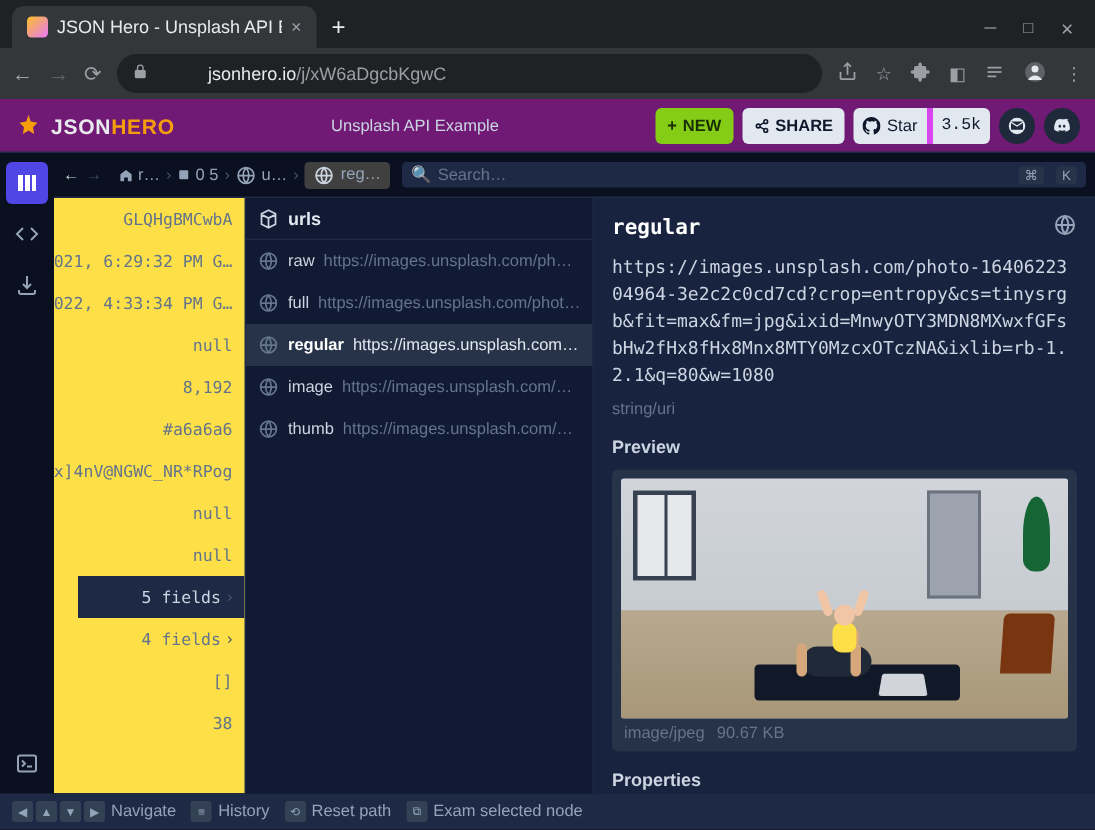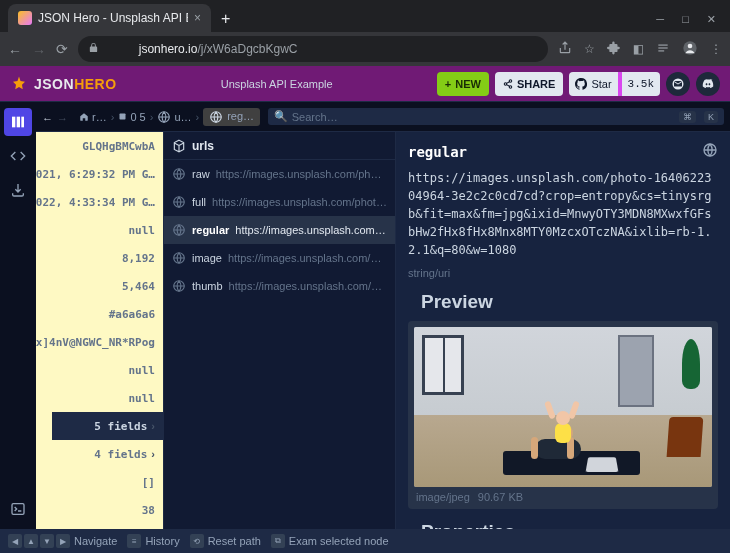--- a/index.html
+++ b/index.html
@@ -41,40 +41,40 @@
   .rail-bottom { margin-top:auto; margin-bottom:6px; }
   .explorer { flex:1; display:flex; flex-direction:column; background:#111a33; }
   .crumbbar { height:30px; display:flex; align-items:center; gap:4px; padding:0 6px; border-bottom:1px solid #1e2a45; background:#0b1020; font-size:11px; color:#94a3b8; }
   .crumbbar .sep { color:#475569; }
   .crumbbar .crumb { display:flex; align-items:center; gap:3px; }
   .chip { background:#404040; border-radius:3px; padding:2px 6px; display:flex; gap:4px; }
   .searchbox { background:#1e2a45; border-radius:3px; padding:2px 6px; display:flex; align-items:center; gap:4px; color:#64748b; margin-left:4px; }
   .kbd { background:#273349; border-radius:3px; padding:1px 4px; font-size:9px; color:#94a3b8; margin-left:4px; }
   .cols { flex:1; display:flex; overflow:hidden; }
   .col { overflow-y:auto; border-right:1px solid #1e2a45; }
-  .col1 { width:128px; background:#fef9c3;font-weight:bold; }
+  .col1 { width:128px; background:#fde047; }
   .col2 { width:232px; background:#111a33; }
   .col1 .row { height:28px; display:flex; align-items:center; justify-content:flex-end; padding:0 8px; color:#64748b; font-family:ui-monospace,Menlo,monospace; font-size:11px; white-space:nowrap; }
   .col1 .row.sel { background:#1e2a45; color:#cbd5e1;margin-left:16px; }
   .col1 .row .chev { margin-left:4px; color:#475569; }
   .col-head { height:28px; display:flex; align-items:center; gap:6px; padding:0 8px; font-family:ui-monospace,Menlo,monospace; font-weight:700; color:#e2e8f0; border-bottom:1px solid #1e2a45; }
   .col-head svg { flex-shrink:0; }
   .col2 .row { height:28px; display:flex; align-items:center; gap:6px; padding:0 8px; font-family:ui-monospace,Menlo,monospace; font-size:11px; color:#64748b; overflow:hidden; }
   .col2 .row.sel { background:#273349; color:#e2e8f0; }
   .col2 .row .key { color:#cbd5e1;text-align:center; }
   .col2 .row.sel .key { color:#fff; font-weight:600; }
   .col2 .row .val { overflow:hidden; text-overflow:ellipsis; white-space:nowrap; flex:1; }
   .globe { width:14px; height:14px; flex-shrink:0; }
   .detail { flex:1; background:#17233f; padding:10px 12px; overflow-y:auto; display:flex; flex-direction:column; gap:8px; }
   .detail-head { display:flex; align-items:center; }
   .detail-title { font-family:ui-monospace,Menlo,monospace; font-weight:700; color:#fff; font-size:14px; }
   .detail-head .spacer { flex:1; }
   .detail-url { font-family:ui-monospace,Menlo,monospace; font-size:12px; color:#cbd5e1; word-break:break-all; line-height:1.5; }
   .detail-type { font-size:11px; color:#64748b; }
-  .section-title { font-size:19px; color:#cbd5e1; font-weight:600; margin-top:4px;margin-left:13px; }
+  .section-title { font-size:12px; color:#cbd5e1; font-weight:600; margin-top:4px; }
   .preview-box { background:#273349; border-radius:4px; padding:6px; }
   .preview-img { width:100%; height:160px; border-radius:2px; overflow:hidden; position:relative; background:#9ca3af; }
   .preview-meta { font-size:11px; color:#64748b; padding:4px 2px 0; display:flex; gap:8px; }
   
   .photo-wall{position:absolute;top:0;left:0;right:0;height:55%;background:linear-gradient(#d1d5db,#c7ccd1);}
   .photo-floor{position:absolute;bottom:0;left:0;right:0;height:45%;background:linear-gradient(#b8a88f,#a89878);}
   .photo-window{position:absolute;top:8px;left:8px;width:42px;height:60px;background:#e5e7eb;border:3px solid #374151;}
   .photo-window::before{content:"";position:absolute;left:50%;top:0;bottom:0;width:2px;background:#374151;}
   .photo-door{position:absolute;top:8px;right:58px;width:36px;height:72px;background:#9ca3af;border:2px solid #6b7280;}
   .photo-chair{position:absolute;bottom:30px;right:10px;width:34px;height:40px;background:#78350f;border-radius:4px 4px 0 0;transform:skewX(-4deg);}
@@ -266,21 +266,20 @@
         </div>
       </div>
 
       <div class="cols">
         <div class="col col1" id="col1">
             <div class="row">GLQHgBMCwbA</div>
             <div class="row">7, 2021, 6:29:32 PM G…</div>
             <div class="row">31, 2022, 4:33:34 PM G…</div>
             <div class="row">null</div>
             <div class="row">8,192</div>
-            <div class="row">5,464</div>
             <div class="row">#a6a6a6</div>
             <div class="row">@t7bvx]4nV@NGWC_NR*RPog</div>
             <div class="row">null</div>
             <div class="row">null</div>
             <div class="row sel">5 fields<span class="chev">›</span></div>
             <div class="row">4 fields<span class="chev">›</span></div>
             <div class="row">[]</div>
             <div class="row">38</div>
           </div>
         <div class="col col2">

